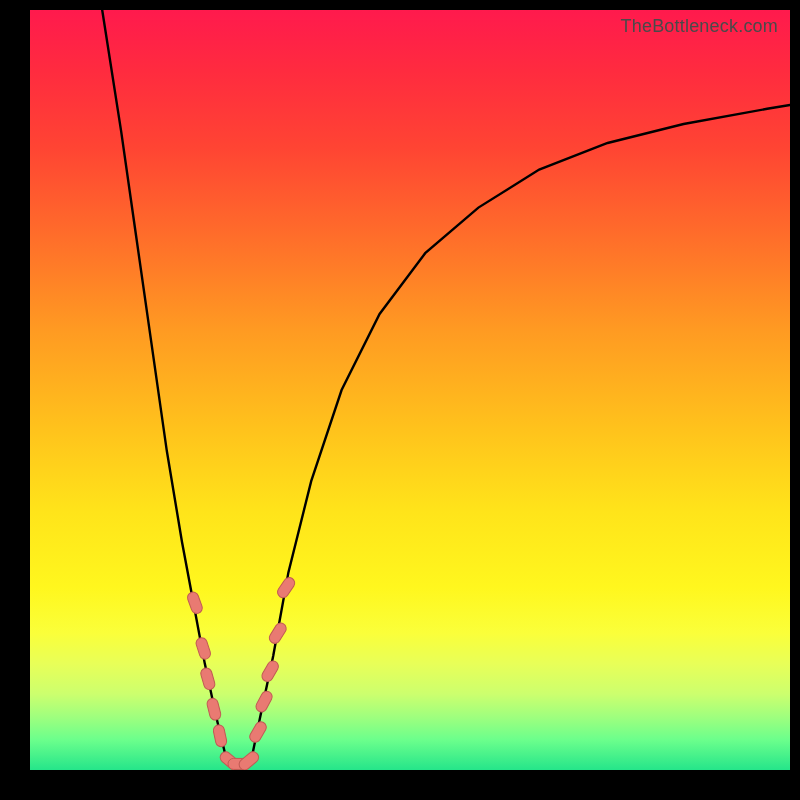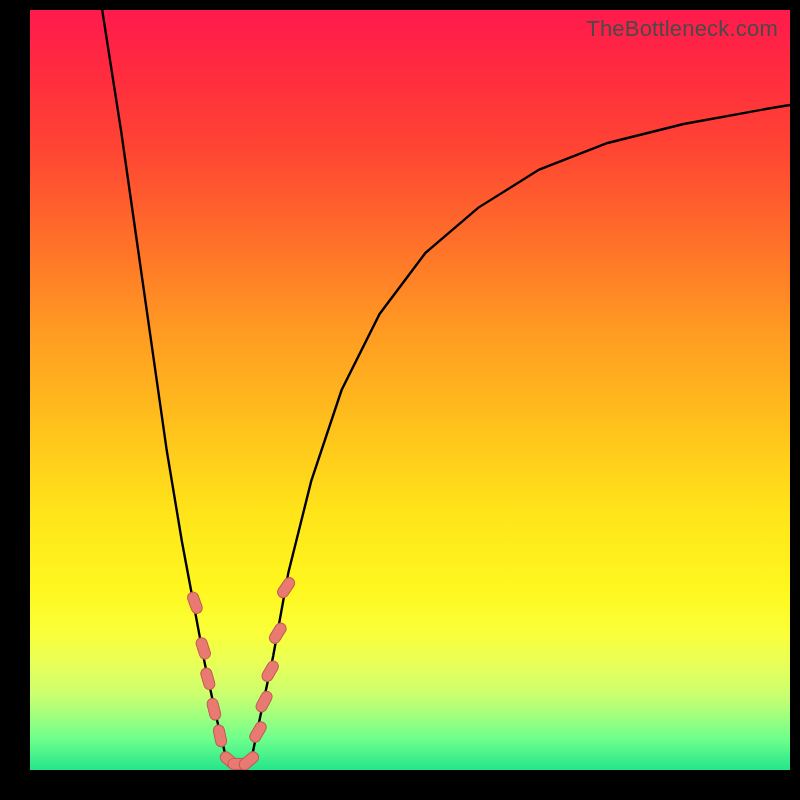--- a/index.html
+++ b/index.html
@@ -37,21 +37,21 @@
       #ccff6e 90%,
       #9fff7e 93%,
       #6cff8c 96%,
       #25e58a 100%);
   }
   .watermark {
     position: absolute;
     top: 6px;
     right: 12px;
     color: #4a4a4a;
-    font-size: 22px;
+    font-size: 18px;
     font-weight: 500;
     letter-spacing: 0.2px;
     user-select: none;
     margin-left: 32px;
   }
   svg.curve {
     position: absolute;
     left: 0; top: 0;
     width: 760px; height: 760px;
   }

